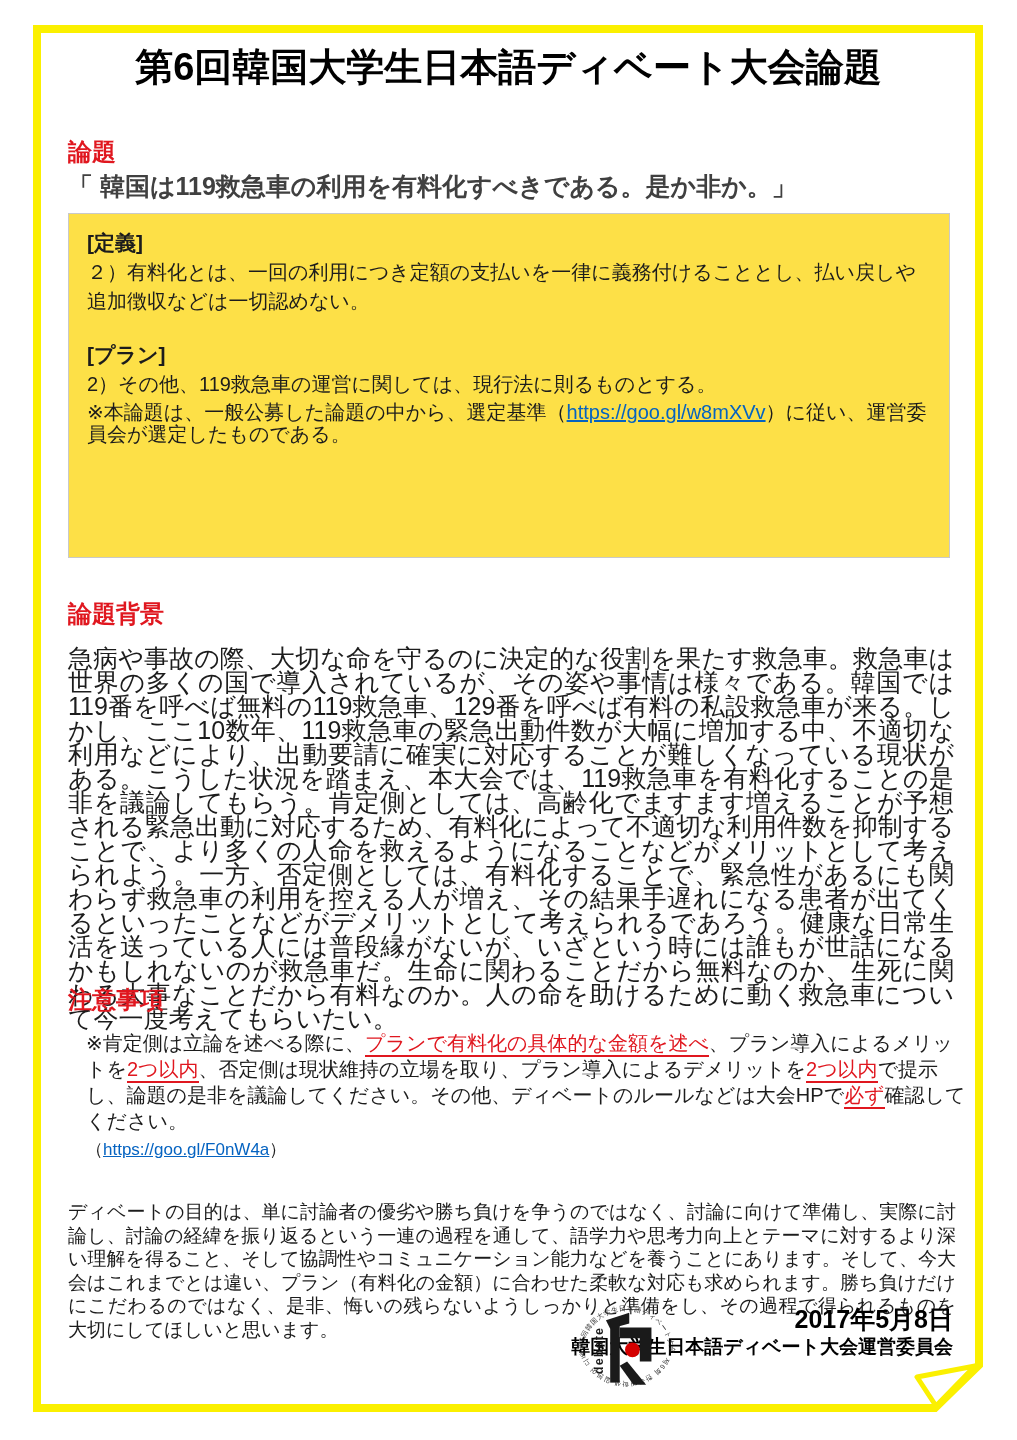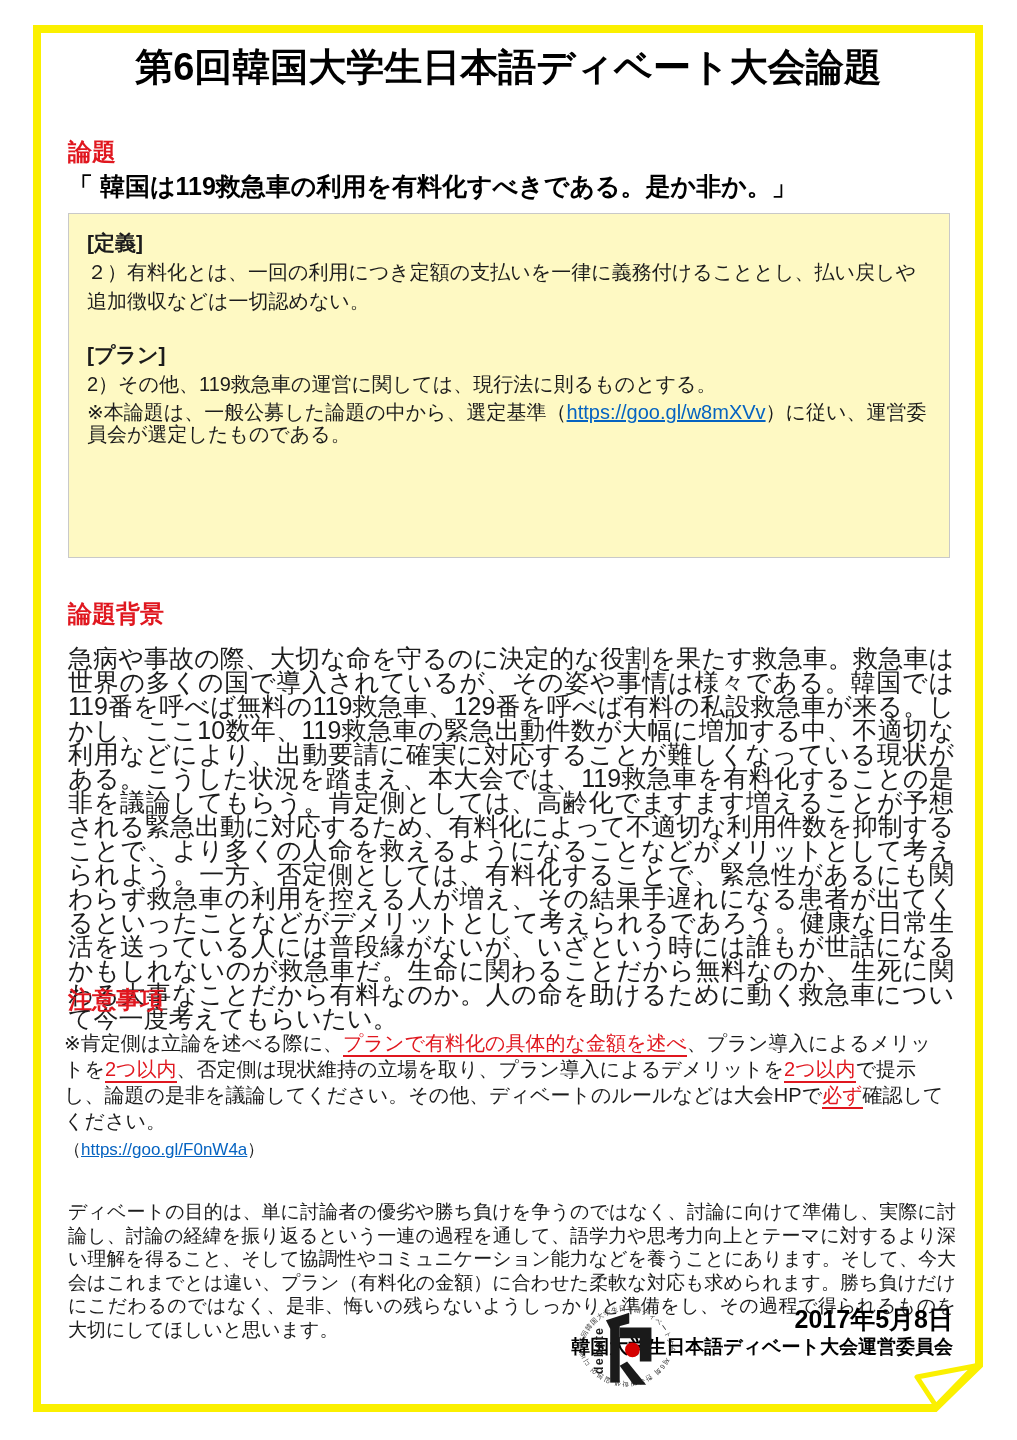--- a/index.html
+++ b/index.html
@@ -14,41 +14,41 @@
   .page-title{
     position:absolute;top:42px;left:0;width:1017px;text-align:center;
     font-size:38px;font-weight:bold;color:#000;letter-spacing:0px;
   }
   .sec-heading{
     position:absolute;left:68px;font-size:24px;font-weight:bold;color:#E0171F;
   }
   .topic-heading{top:136px;}
   .topic-statement{
     position:absolute;top:170px;left:68px;width:884px;
-    font-size:25px;font-weight:bold;color:#000000;
+    font-size:25px;font-weight:bold;color:#404040;
   }
   .def-box{
     position:absolute;top:213px;left:68px;width:882px;height:345px;
-    box-sizing:border-box;border:1px solid #c9c9c9;background:#fef9c3;
+    box-sizing:border-box;border:1px solid #c9c9c9;background:#fde047;
     padding:14px 18px;
   }
   .box-heading{font-size:21px;font-weight:bold;line-height:30px;}
   .box-heading.plan{margin-top:24px;}
   .box-text{font-size:20px;line-height:29px;}
   .box-note{font-size:20px;line-height:22px;margin-top:2px;}
   .link{color:#0563C1;text-decoration:underline;cursor:pointer;}
 
   .bg-heading{top:598px;}
   .bg-body{
     position:absolute;top:646px;left:68px;width:886px;
     font-size:25px;line-height:24px;text-align:justify;
   }
   .notice-heading{top:984px;}
   .notice-body{
-    position:absolute;top:1030px;left:64px;width:886px;
+    position:absolute;top:1030px;left:86px;width:886px;
     font-size:20px;line-height:26px;
   }
   .hl{color:#E0171F;border-bottom:2px solid #E0171F;padding-bottom:1px;}
   .notice-link-line{display:block;margin-top:3px;font-size:17px;}
   .closing-body{
     position:absolute;top:1200px;left:68px;width:888px;
     font-size:19px;line-height:23.5px;text-align:justify;
   }
   .footer-date{
     position:absolute;top:1303px;right:64px;

